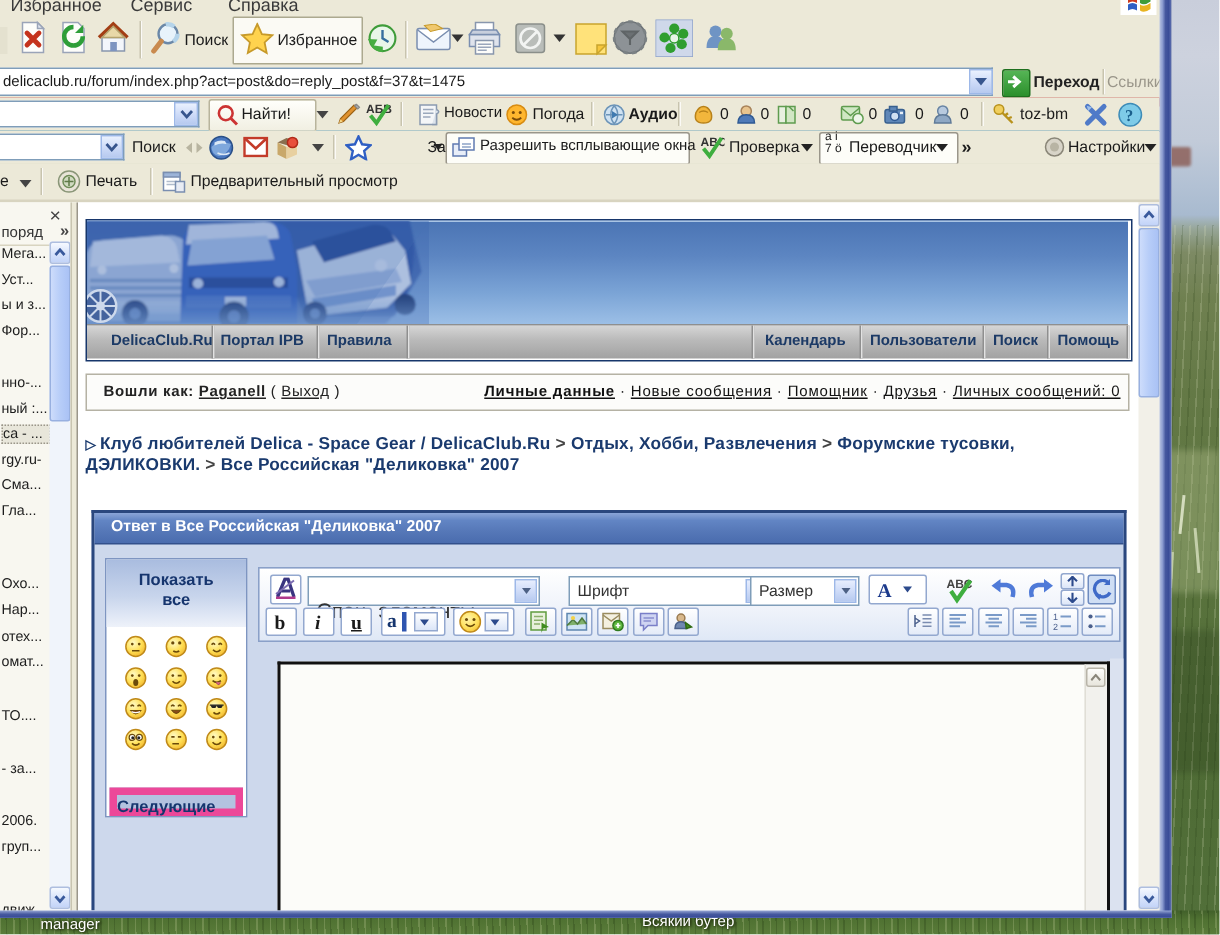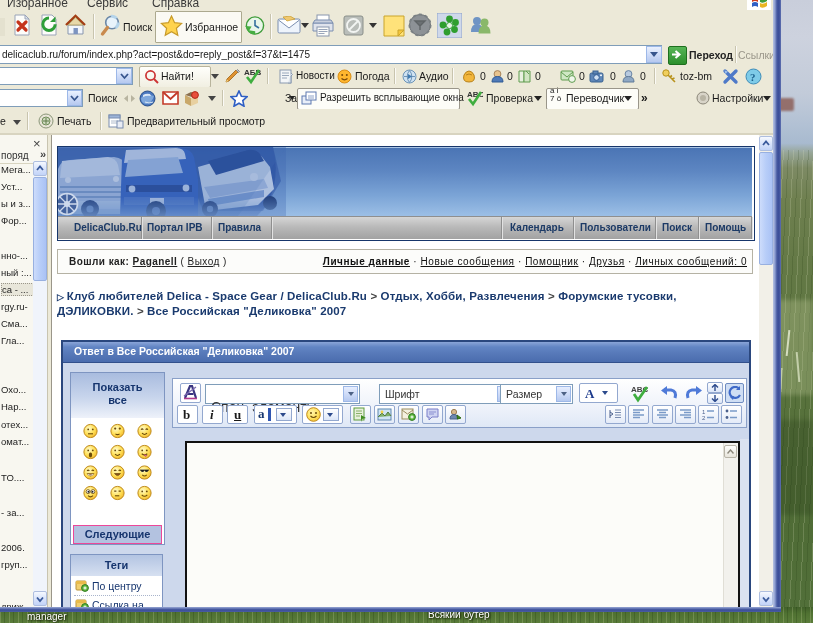--- a/index.html
+++ b/index.html
@@ -215,21 +215,21 @@
           <circle cx="9.8" cy="6" r="1" fill="#7a4a08"></circle>
           <path d="M4.5 9.5 q3 2.6 6 0" fill="none" stroke="#7a4a08" stroke-width="1.2"></path>
         </svg>
       <div class="t" style="left:355px;top:5px;">Погода</div>
       <div class="sep" style="left:394px;top:3px;height:16px;"></div>
       <svg class="ico" style="left:402px;top:4px" width="15" height="15" viewBox="0 0 15 15">
           <circle cx="7.5" cy="7.5" r="6.5" fill="#cfe2f2" stroke="#6c94b8"></circle>
           <path d="M2 7.5 h11 M7.5 1.5 a9 9 0 0 1 0 12 M7.5 1.5 a9 9 0 0 0 0 12" fill="none" stroke="#6c94b8"></path>
           <path d="M6 5 l4 2.5 -4 2.5 z" fill="#3f7ab0"></path>
         </svg>
-      <div class="t" style="left:419px;top:5px;">Аудио</div>
+      <div class="t" style="left:419px;top:5px;font-weight:bold;">Аудио</div>
       <div class="sep" style="left:452px;top:3px;height:16px;"></div>
       <svg class="ico" style="left:461px;top:4px" width="16" height="15" viewBox="0 0 16 15">
           <path d="M3 6 Q1 13 8 13 Q15 13 13 6 Q11 2 8 2 Q5 2 3 6 Z" fill="#f2b63c" stroke="#b8821a"></path>
           <path d="M5 6 q3 -2 6 0" fill="none" stroke="#b8821a"></path>
         </svg>
       <div class="t" style="left:480px;top:5px;">0</div>
       <svg class="ico" style="left:490px;top:4px" width="15" height="15" viewBox="0 0 15 15">
           <circle cx="7.5" cy="5" r="3.4" fill="#e8c48e" stroke="#a8835a"></circle>
           <path d="M2 13 q0 -5.5 5.5 -5.5 q5.5 0 5.5 5.5 z" fill="#4f7ab8" stroke="#2f5a94"></path>
         </svg>
@@ -577,43 +577,23 @@
                     <path d="M-2.6 2.8 h4.4" stroke="#6b4a0a" stroke-width="1.1"></path>
                   </g>
                   <g transform="translate(73.5,75)">
                     <circle r="6.6" fill="url(#sg)" stroke="#c08a1a"></circle>
                     <circle cx="-2.3" cy="-1.6" r="0.9" fill="#6b4a0a"></circle>
                     <circle cx="2.3" cy="-1.6" r="0.9" fill="#6b4a0a"></circle>
                     <path d="M-2.8 1.8 q2.8 3 5.6 0" stroke="#6b4a0a" stroke-width="1.1" fill="none"></path>
                   </g>
                 </g>
             </svg>
-            <div class="abs" style="left:2px;top:152px;width:89px;height:19px;background:#b3c2e0;border:1px solid #ec4899;box-sizing:border-box;text-align:center;">
+            <div class="abs" style="left:2px;top:152px;width:89px;height:19px;background:#b3c2e0;border:5px solid #ec4899;box-sizing:border-box;">
               <div style="margin-top:2px;font-size:11px;font-weight:bold;color:#16356e;">Следующие</div>
             </div>
-          </div>
-          <div class="abs" id="tagbox" style="left:7px;top:212px;width:93px;height:53px;border:1px solid #7e95c1;border-bottom:none;background:#fff;box-sizing:border-box;">
-            <div class="abs" style="left:0;top:0;width:91px;height:21px;background:linear-gradient(180deg,#b3c4e2,#d6e0f1);text-align:center;">
-              <div style="margin-top:4px;font-size:11px;font-weight:bold;color:#16356e;">Теги</div>
-            </div>
-            <svg class="ico" style="left:4px;top:24px;" width="14" height="13" viewBox="0 0 14 13">
-                <rect x="1" y="2" width="10" height="9" rx="1" fill="#f2cf6e" stroke="#b8923a"></rect>
-                <rect x="1" y="2" width="10" height="3" fill="#e8ba4a"></rect>
-                <circle cx="10" cy="9" r="3.4" fill="#5fb83f" stroke="#2f7a1f"></circle>
-                <path d="M10 7.4 v3.2 M8.4 9 h3.2" stroke="#fff" stroke-width="1.1"></path>
-              </svg>
-            <div class="t" style="left:21px;top:25px;color:#16356e;font-size:10.5px;">По центру</div>
-            <div class="abs" style="left:3px;top:40px;width:86px;border-top:1px dotted #a8b4cc;"></div>
-            <svg class="ico" style="left:4px;top:43px;" width="14" height="13" viewBox="0 0 14 13">
-                <rect x="1" y="2" width="10" height="9" rx="1" fill="#f2cf6e" stroke="#b8923a"></rect>
-                <rect x="1" y="2" width="10" height="3" fill="#e8ba4a"></rect>
-                <circle cx="10" cy="9" r="3.4" fill="#5fb83f" stroke="#2f7a1f"></circle>
-                <path d="M10 7.4 v3.2 M8.4 9 h3.2" stroke="#fff" stroke-width="1.1"></path>
-              </svg>
-            <div class="t" style="left:21px;top:44px;color:#16356e;font-size:10.5px;">Ссылка на</div>
           </div>
           <div class="abs" id="editor" style="left:109px;top:36px;width:575px;height:50px;background:linear-gradient(180deg,#ffffff,#eef2fa 60%,#dfe8f6);border:1px solid #8aa0c8;box-sizing:border-box;">
 
             <div class="btn" style="left:7px;top:4px;width:21px;height:20px;"></div>
             <svg class="ico" style="left:10px;top:6px" width="15" height="15" viewBox="0 0 15 15">
                 <path d="M2 13 L7 1 L9 1 L13 13" fill="none" stroke="#3a3580" stroke-width="2.2"></path>
                 <path d="M4.5 9 h6" stroke="#3a3580" stroke-width="2"></path>
                 <path d="M1 13.5 h13" stroke="#b03a8c" stroke-width="1.6"></path>
                 <path d="M1 11 L13 2" stroke="#7a6ab0" stroke-width="1.3"></path>
               </svg>

